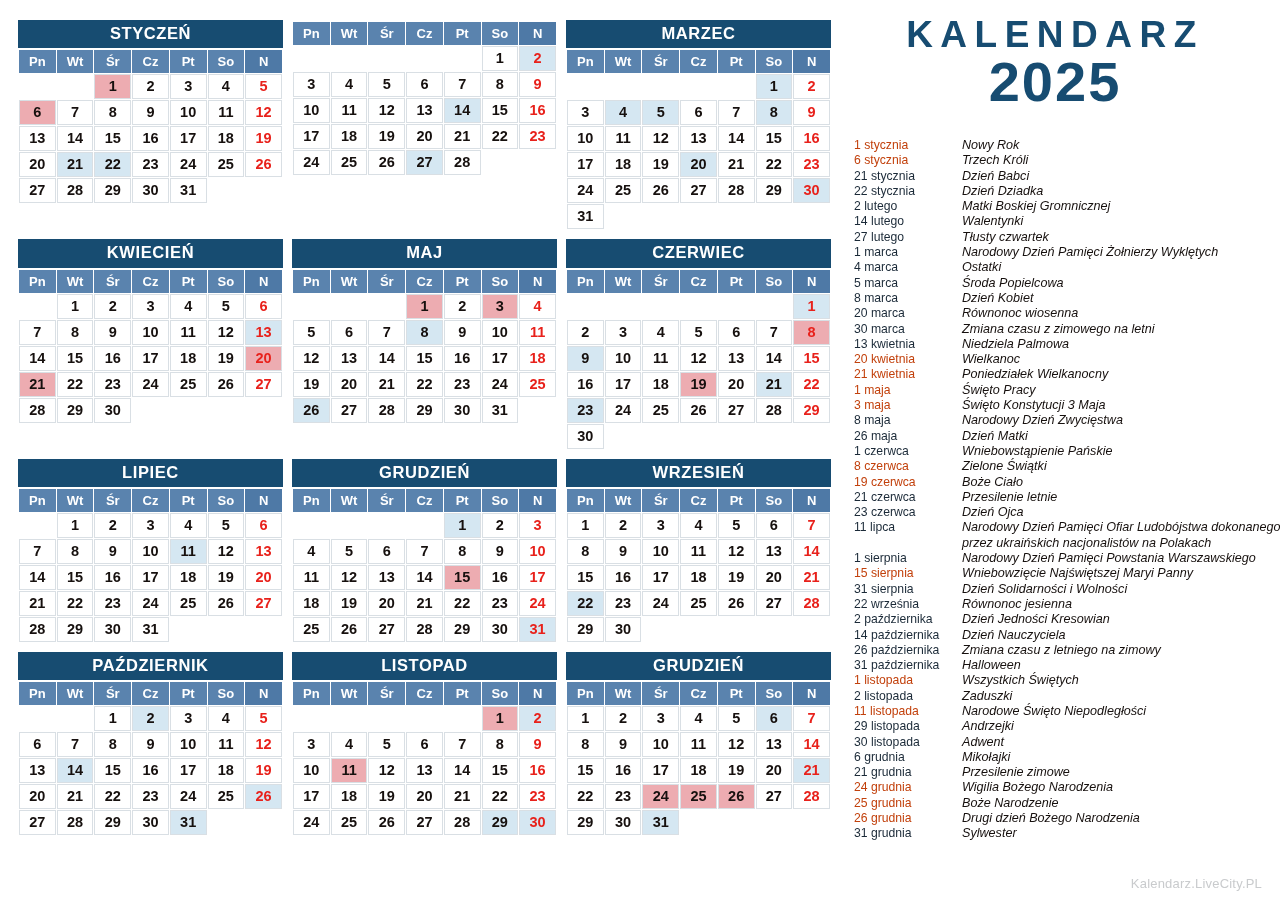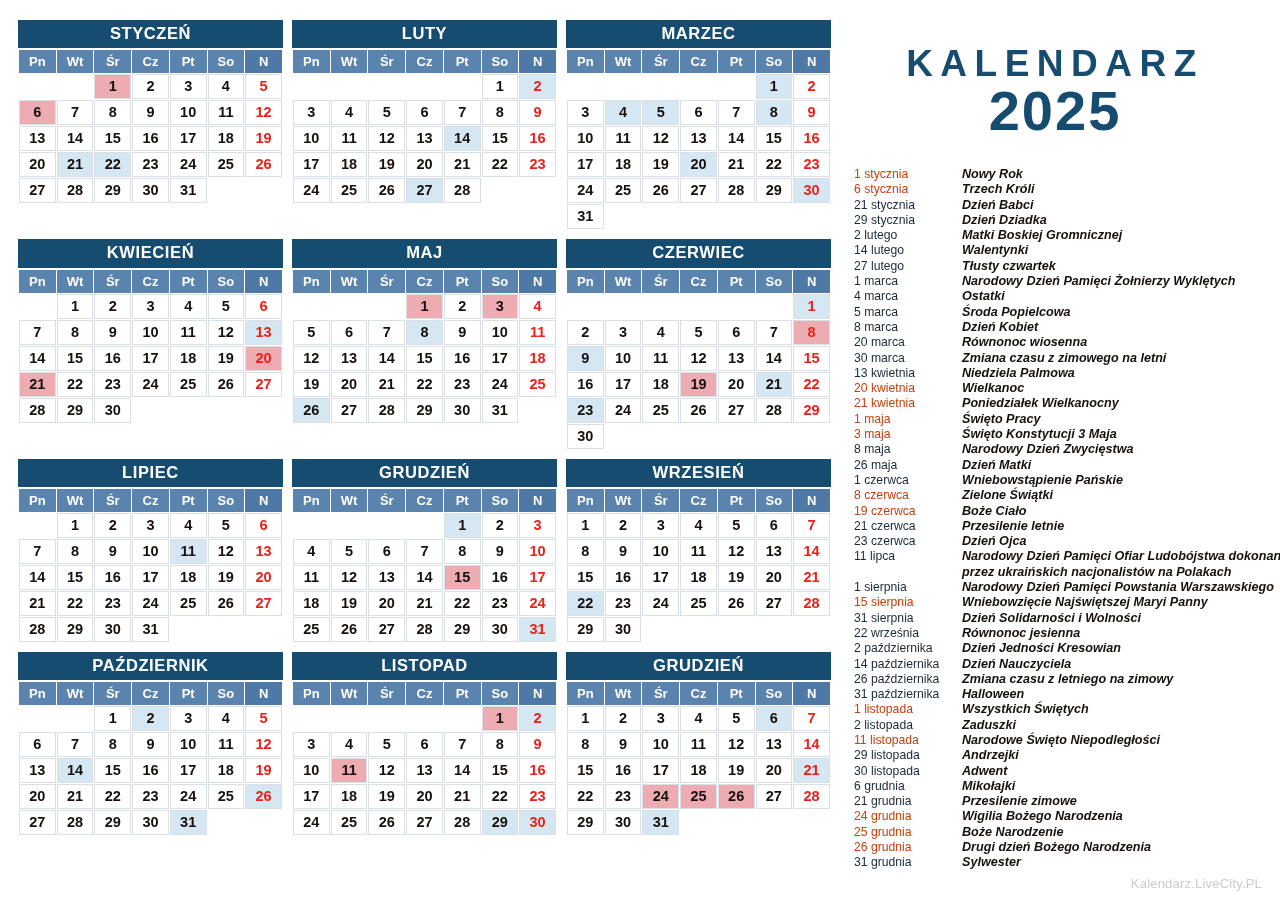--- a/index.html
+++ b/index.html
@@ -98,21 +98,20 @@
     text-align: center;
     color: #174C71;
     font-weight: bold;
     line-height: 1;
     padding-right: 6px;
   }
   #cal-title .word {
     font-size: 37px;
     letter-spacing: 7.5px;
     display: block;
-    margin-top: 29px;
   }
   #cal-title .year {
     font-size: 56px;
     letter-spacing: 2px;
     display: block;
     margin-top: 1px;
   }
 
   #holidays {
     margin-top: 28px;
@@ -128,21 +127,21 @@
     width: 108px;
     flex: 0 0 108px;
     font-size: 12.2px;
     color: #1b2a38;
     white-space: nowrap;
   }
   .h-date.red { color: #c2410c; }
   .h-name {
     font-size: 12.6px;
     font-style: italic;
-    font-weight: bold;
+    font-weight: normal;
     color: #16100e;
     white-space: nowrap;
   }
   .holiday-row.cont .h-date { visibility: hidden; }
 
   #watermark {
     position: absolute;
     right: 18px;
     bottom: 14px;
     font-size: 13px;
@@ -214,21 +213,20 @@
                 <td class="">29</td>
                 <td class="">30</td>
                 <td class="">31</td>
                 <td class="empty"></td>
                 <td class="empty"></td>
               </tr>
             </tbody>
           </table>
         </div>
         <div class="month">
-          <div class="month-title">LUTY</div>
           <table class="cal">
             <thead>
               <tr>
                 <th>Pn</th>
                 <th>Wt</th>
                 <th>Śr</th>
                 <th>Cz</th>
                 <th>Pt</th>
                 <th>So</th>
                 <th class="sun-head">N</th>
@@ -954,21 +952,21 @@
         </div>
         <div class="holiday-row">
           <span class="h-date red">6 stycznia</span>
           <span class="h-name">Trzech Króli</span>
         </div>
         <div class="holiday-row">
           <span class="h-date">21 stycznia</span>
           <span class="h-name">Dzień Babci</span>
         </div>
         <div class="holiday-row">
-          <span class="h-date">29 stycznia</span>
+          <span class="h-date">22 stycznia</span>
           <span class="h-name">Dzień Dziadka</span>
         </div>
         <div class="holiday-row">
           <span class="h-date">2 lutego</span>
           <span class="h-name">Matki Boskiej Gromnicznej</span>
         </div>
         <div class="holiday-row">
           <span class="h-date">14 lutego</span>
           <span class="h-name">Walentynki</span>
         </div>

